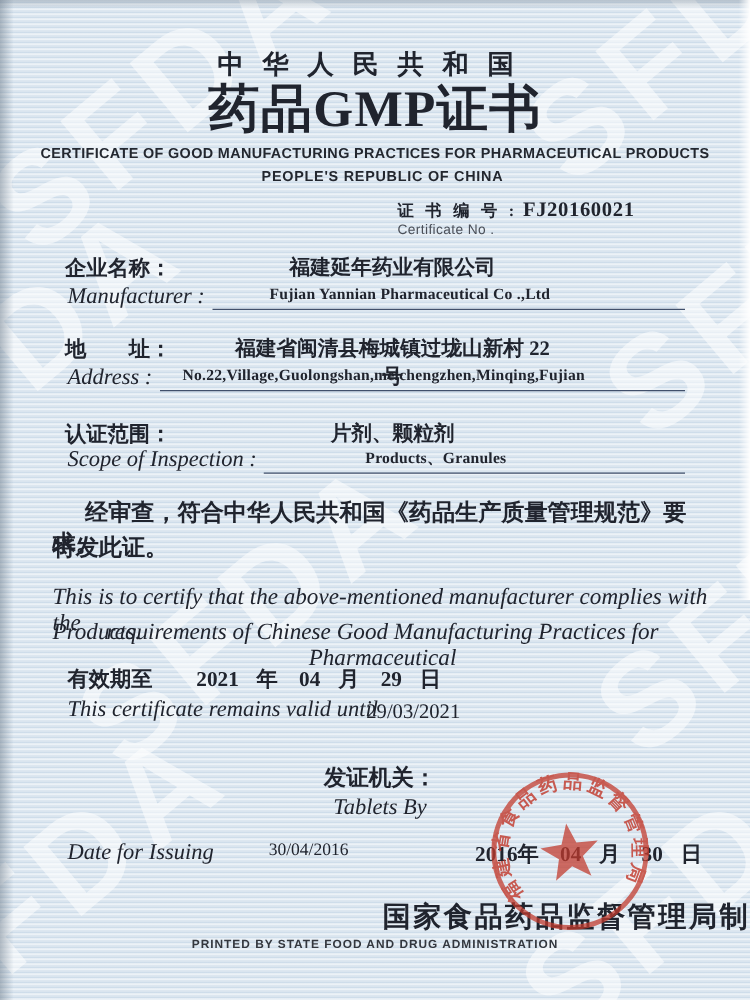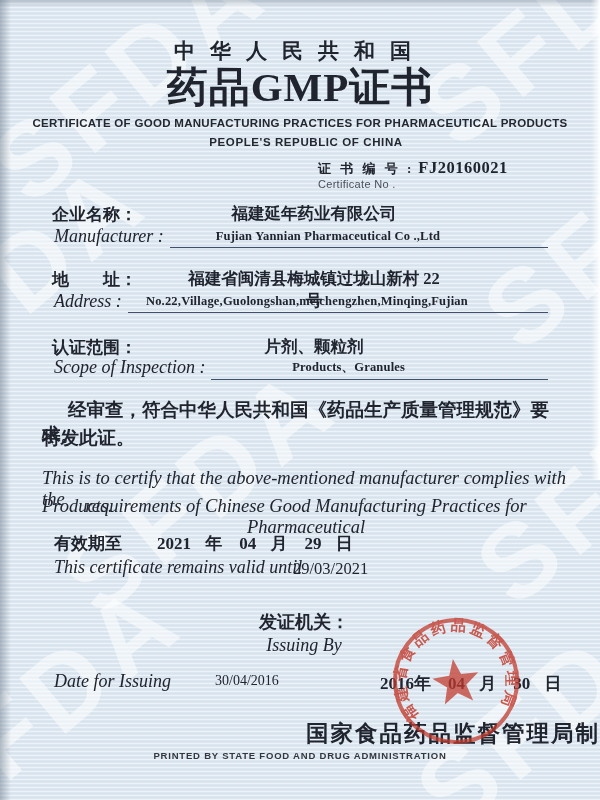--- a/index.html
+++ b/index.html
@@ -140,21 +140,21 @@
   <div class="abs st-en" style="top:468px;">This is to certify that the above-mentioned manufacturer complies with the</div>
   <div class="abs st-en" style="top:496px;text-align:center;">requirements of Chinese Good Manufacturing Practices for Pharmaceutical</div>
   <div class="abs st-en" style="top:496px;">Products.</div>
 
   <div class="abs lbl-b17" style="left:54px; top:532px;">有效期至</div>
   <div class="abs lbl-b17 date-sp" style="left:157px; top:532px;">2021 年　04 月　29 日</div>
   <div class="abs it18" style="left:54px; top:557px;">This certificate remains valid until</div>
   <div class="abs" style="left:293px; top:559px; font-size:16.5px;">29/03/2021</div>
 
   <div class="abs issuer lbl-b17" style="top:610px; font-size:18px;">发证机关：</div>
-  <div class="abs issuer it18" style="top:635px;">Issuing By</div>
+  <div class="abs issuer it18" style="top:635px;">Tablets By</div>
 
   <div class="abs it18" style="left:54px; top:671px;">Date for Issuing</div>
   <div class="abs" style="left:215px; top:673px; font-size:14px;">30/04/2016</div>
   <div class="abs over-stamp lbl-b17 date-sp" style="left:380px; top:672px;">2016年　04 月　30 日</div>
 
   <svg class="abs stamp" width="132" height="132" viewBox="0 0 130 130">
     <circle cx="65" cy="65" r="60" fill="none" stroke="#c23b2e" stroke-width="4" opacity=".9"></circle>
     <path id="stamp-arc" d="M 25.6 95.8 A 50 50 0 1 1 104.4 95.8" fill="none"></path>
     <text font-size="15" font-weight="bold" fill="#c23b2e" letter-spacing="3.5">
       <textPath href="#stamp-arc" startOffset="2">福建省食品药品监督管理局</textPath>

